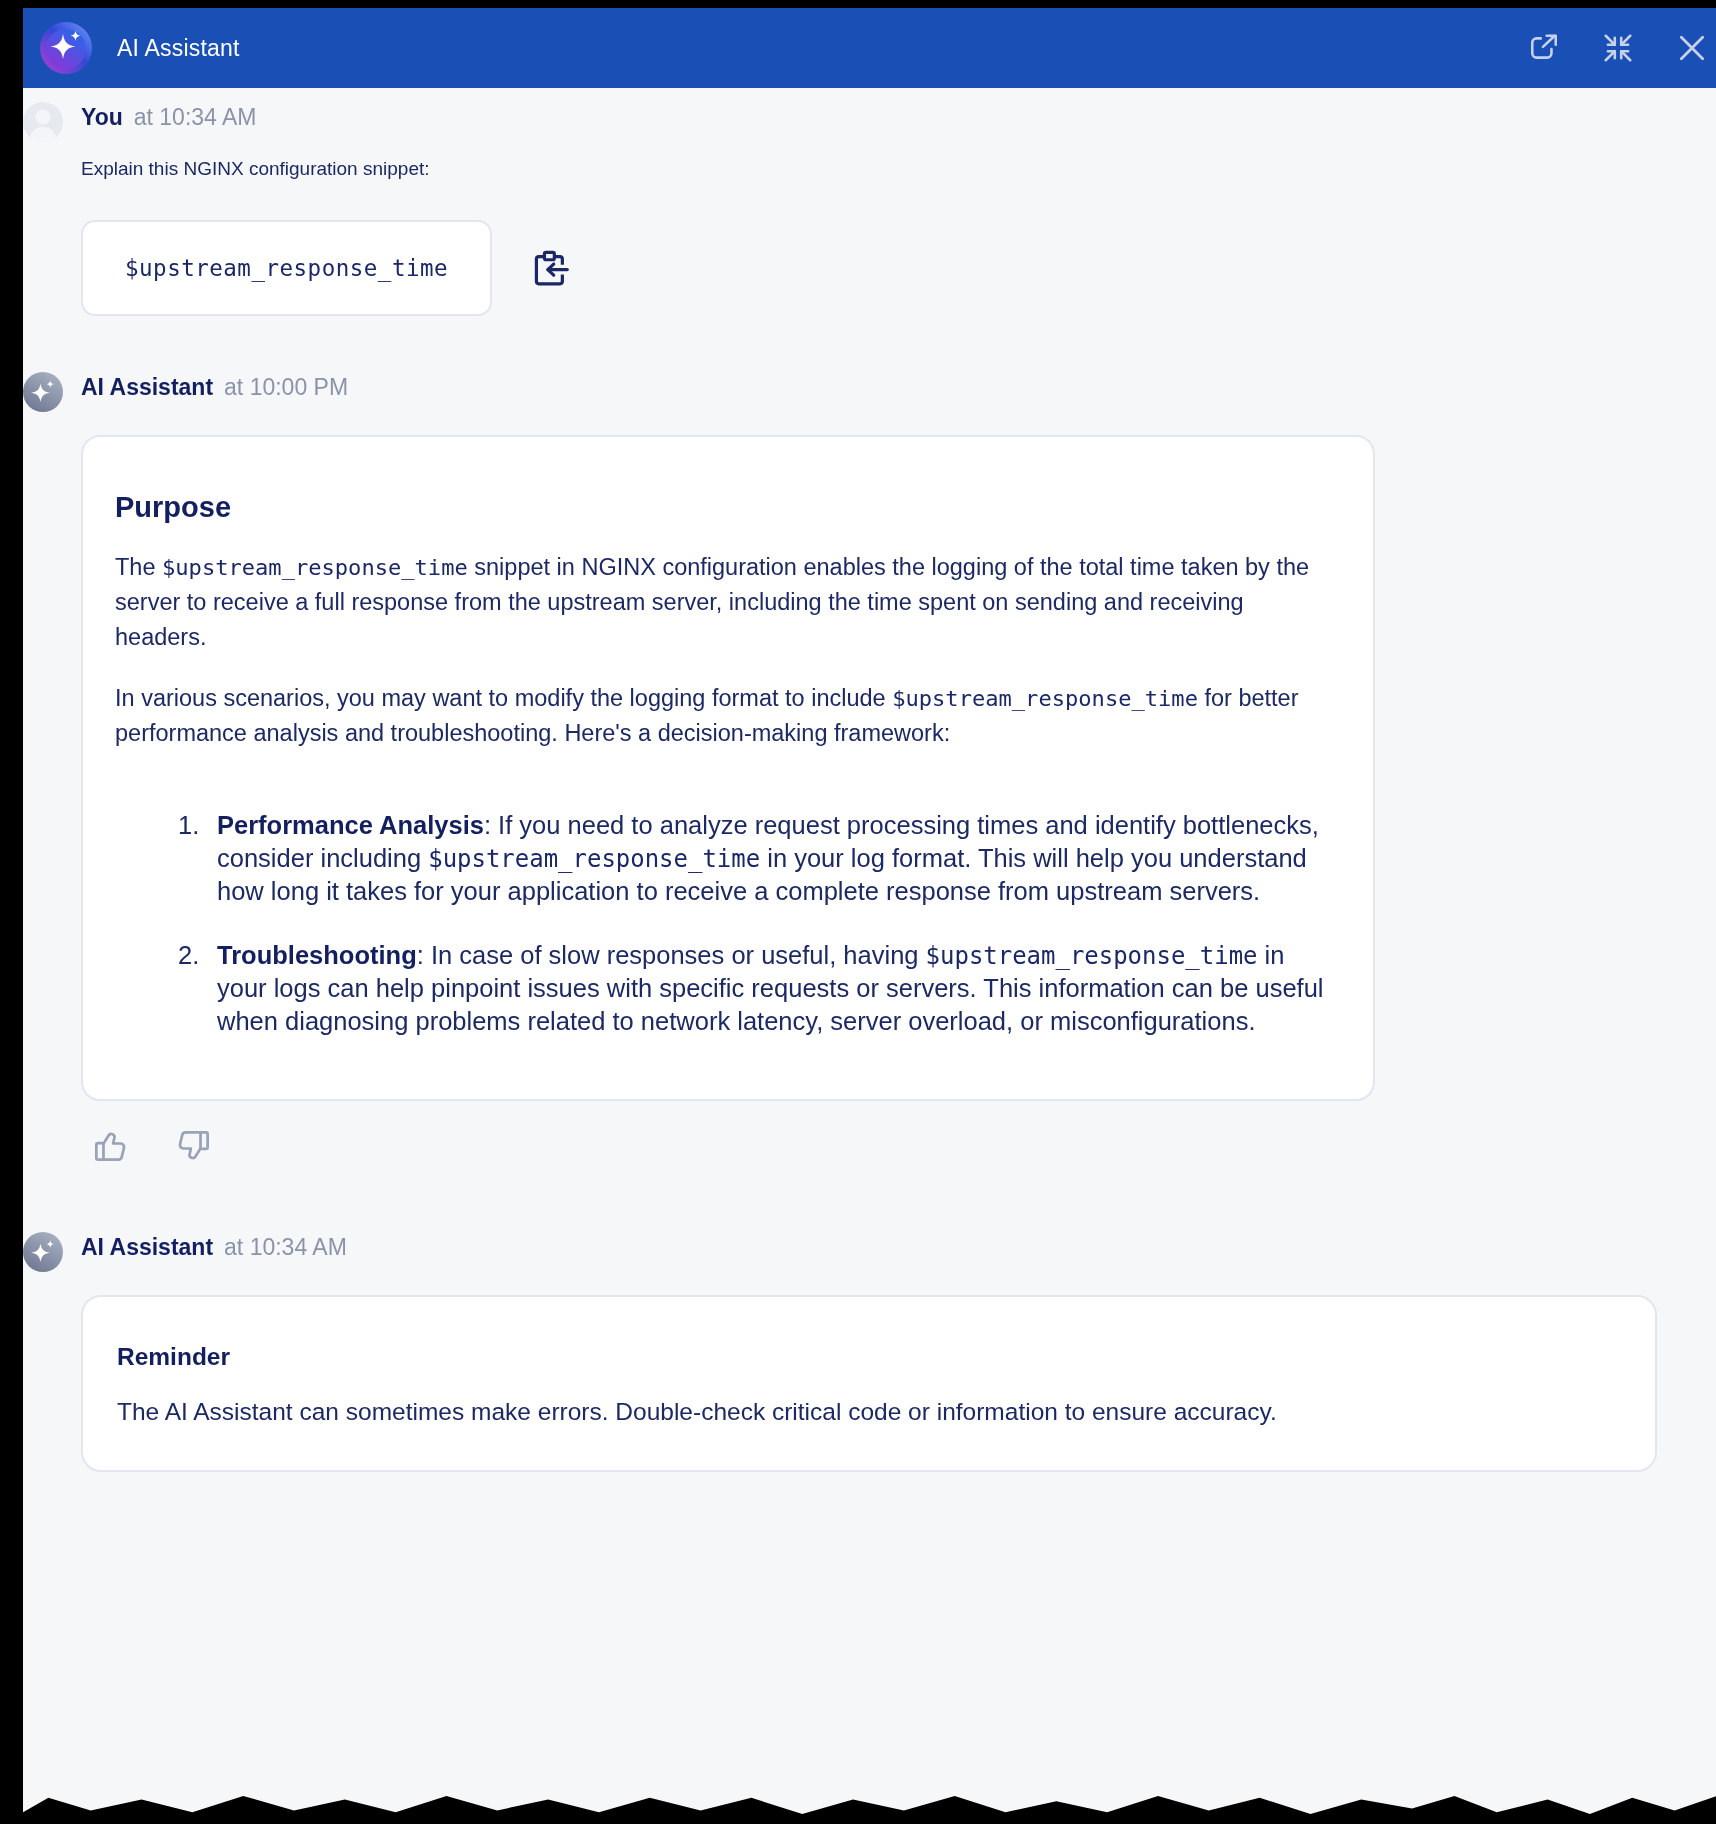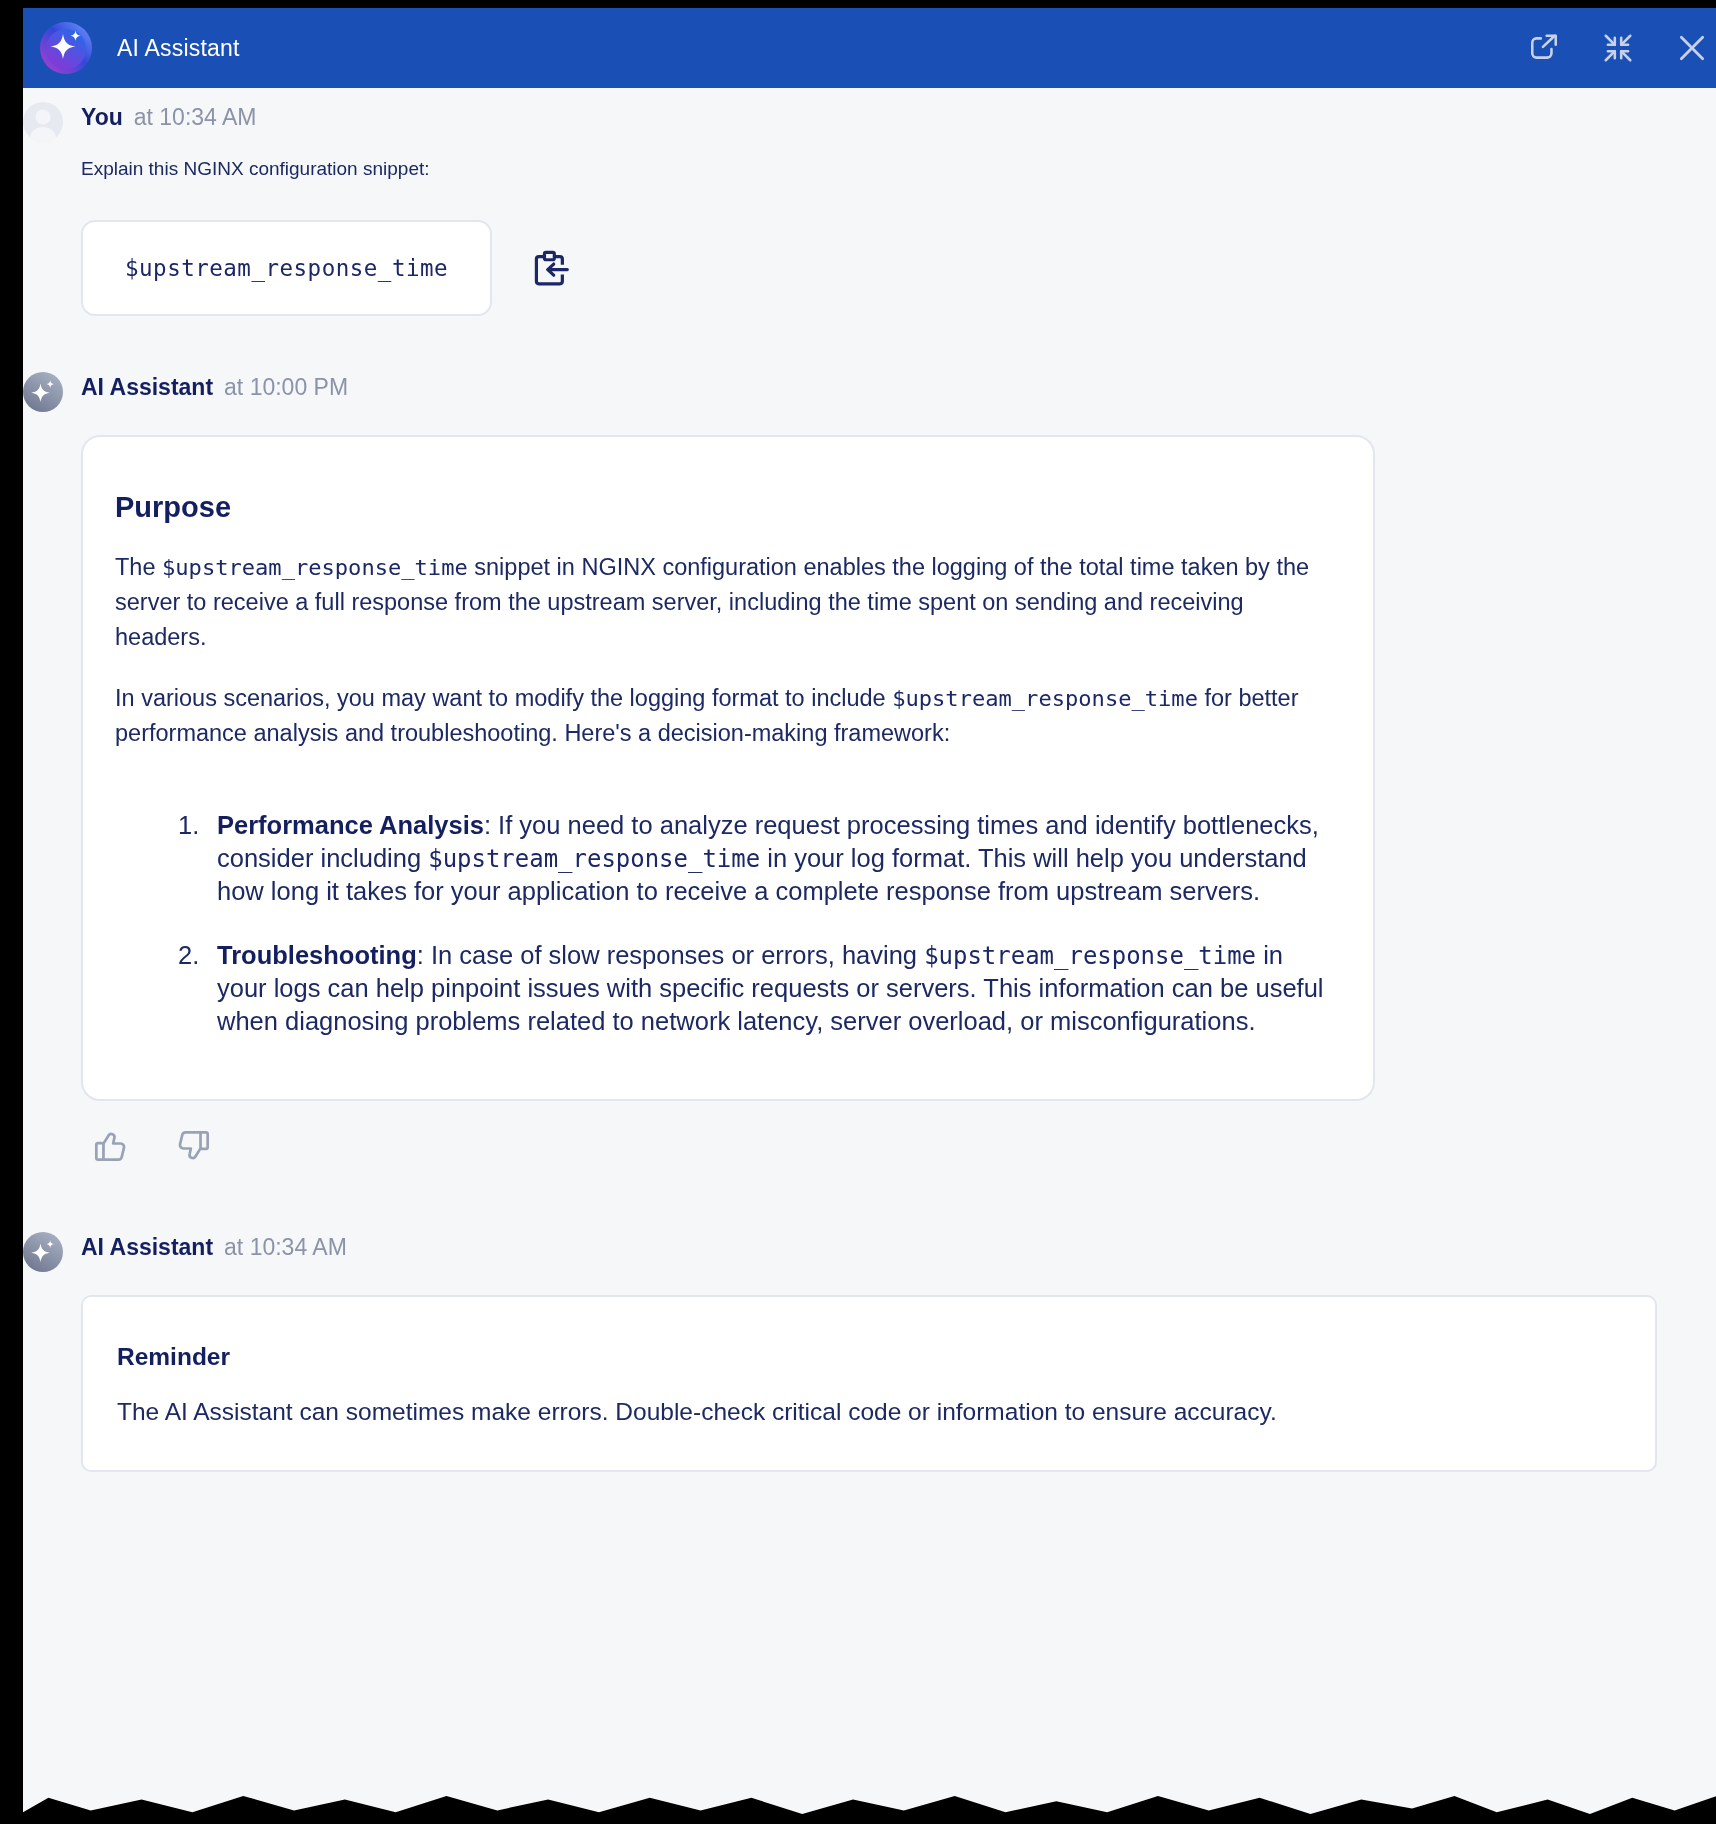--- a/index.html
+++ b/index.html
@@ -68,21 +68,21 @@
 
   .actions { margin-top:26px; display:flex; gap:46px; margin-left:10px; }
   .abtn { background:transparent; border:none; cursor:pointer; padding:0; }
   .abtn svg { stroke:#9aa2b6; }
 
   .gap-msg { margin-top:54px; }
   .gap-msg3 { margin-top:62px; }
 
   .reminder-card {
     margin-top:34px; width:1576px; background:#ffffff;
-    border:2px solid #e3e6ef; border-radius:10px;
+    border:2px solid #e3e6ef; border-radius:20px;
     padding:46px 40px 44px 34px; color:#1c2963;
   }
   .reminder-card h3 { font-size:24.5px; font-weight:700; color:#141f60; }
   .reminder-card p  { margin-top:27px; font-size:24.5px; }
 </style>
 </head>
 <body>
 
 <div class="app">
 
@@ -195,21 +195,21 @@
 
           <p><span>In various scenarios, you may want to modify the logging format to include </span><code class="inline">$upstream_response_time</code><span> for better performance analysis and troubleshooting. Here's a decision-making framework:</span></p>
 
           <ol class="olist">
             <li class="oitem">
               <span class="onum">1.</span>
               <span class="runin">Performance Analysis</span><span>: If you need to analyze request processing times and identify bottlenecks, consider including </span><code class="inline">$upstream_response_time</code><span> in your log format. This will help you understand how long it takes for your application to receive a complete response from upstream servers.</span>
             </li>
             <li class="oitem">
               <span class="onum">2.</span>
-              <span class="runin">Troubleshooting</span><span>: In case of slow responses or errors, having </span><code class="inline">$upstream_response_time</code><span> in your logs can help pinpoint issues with specific requests or servers. This information can be useful when diagnosing problems related to network latency, server overload, or misconfigurations.</span>
+              <span class="runin">Troubleshooting</span><span>: In case of slow responses or useful, having </span><code class="inline">$upstream_response_time</code><span> in your logs can help pinpoint issues with specific requests or servers. This information can be useful when diagnosing problems related to network latency, server overload, or misconfigurations.</span>
             </li>
           </ol>
         </div>
 
         <div class="actions">
           <button class="abtn">
             <svg width="38" height="38" viewBox="0 0 32 32" fill="none" stroke-width="2.3" stroke-linecap="round" stroke-linejoin="round">
               <path d="M10.5 27.5h12.6c1.35 0 2.5-.92 2.8-2.23l1.85-7.8a2.9 2.9 0 0 0-2.82-3.57h-6.3l1.05-4.7a2.7 2.7 0 0 0-4.9-2.1l-4.28 6.9"></path>
               <rect x="4.5" y="13.5" width="6" height="14" rx="1.4"></rect>
             </svg>

